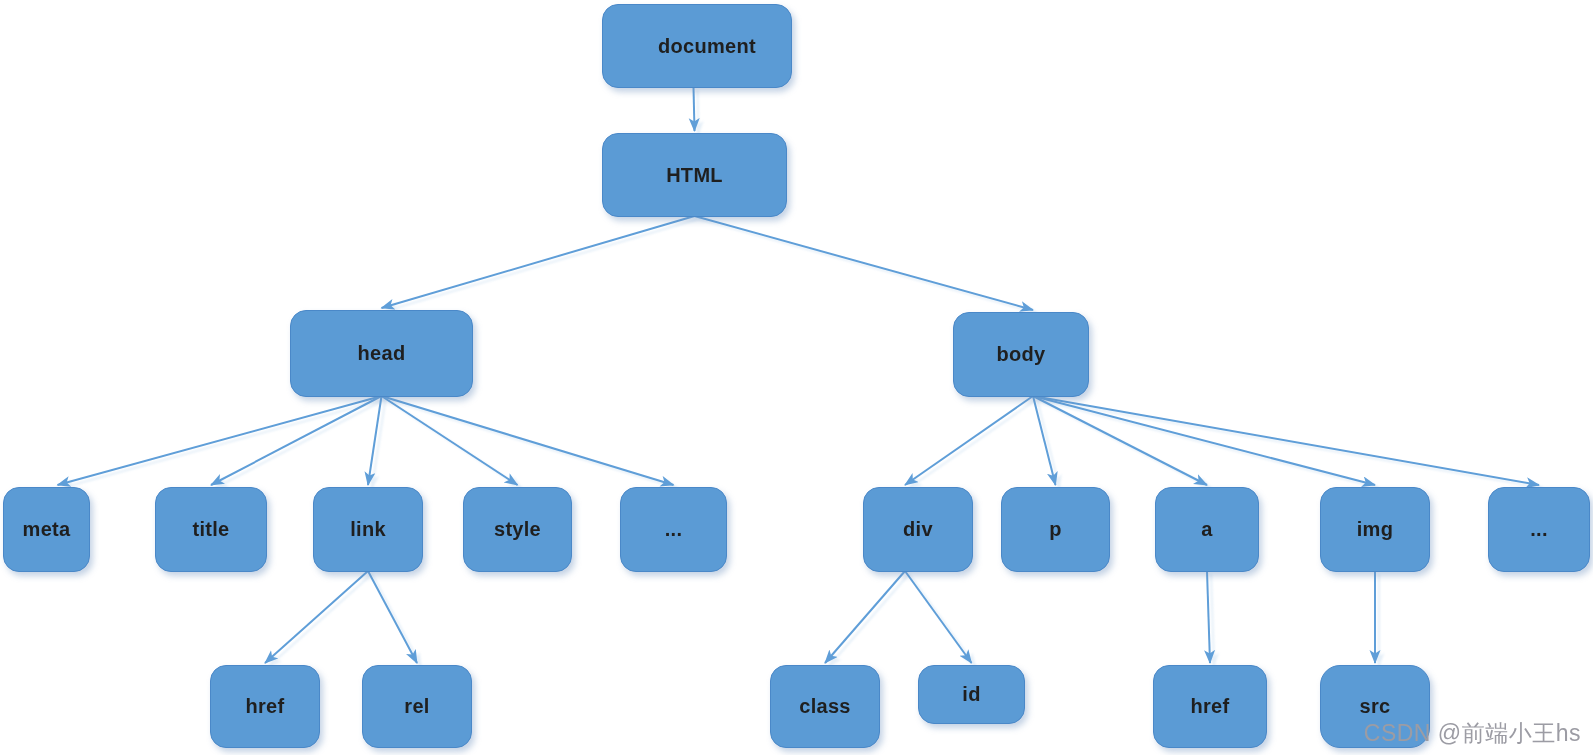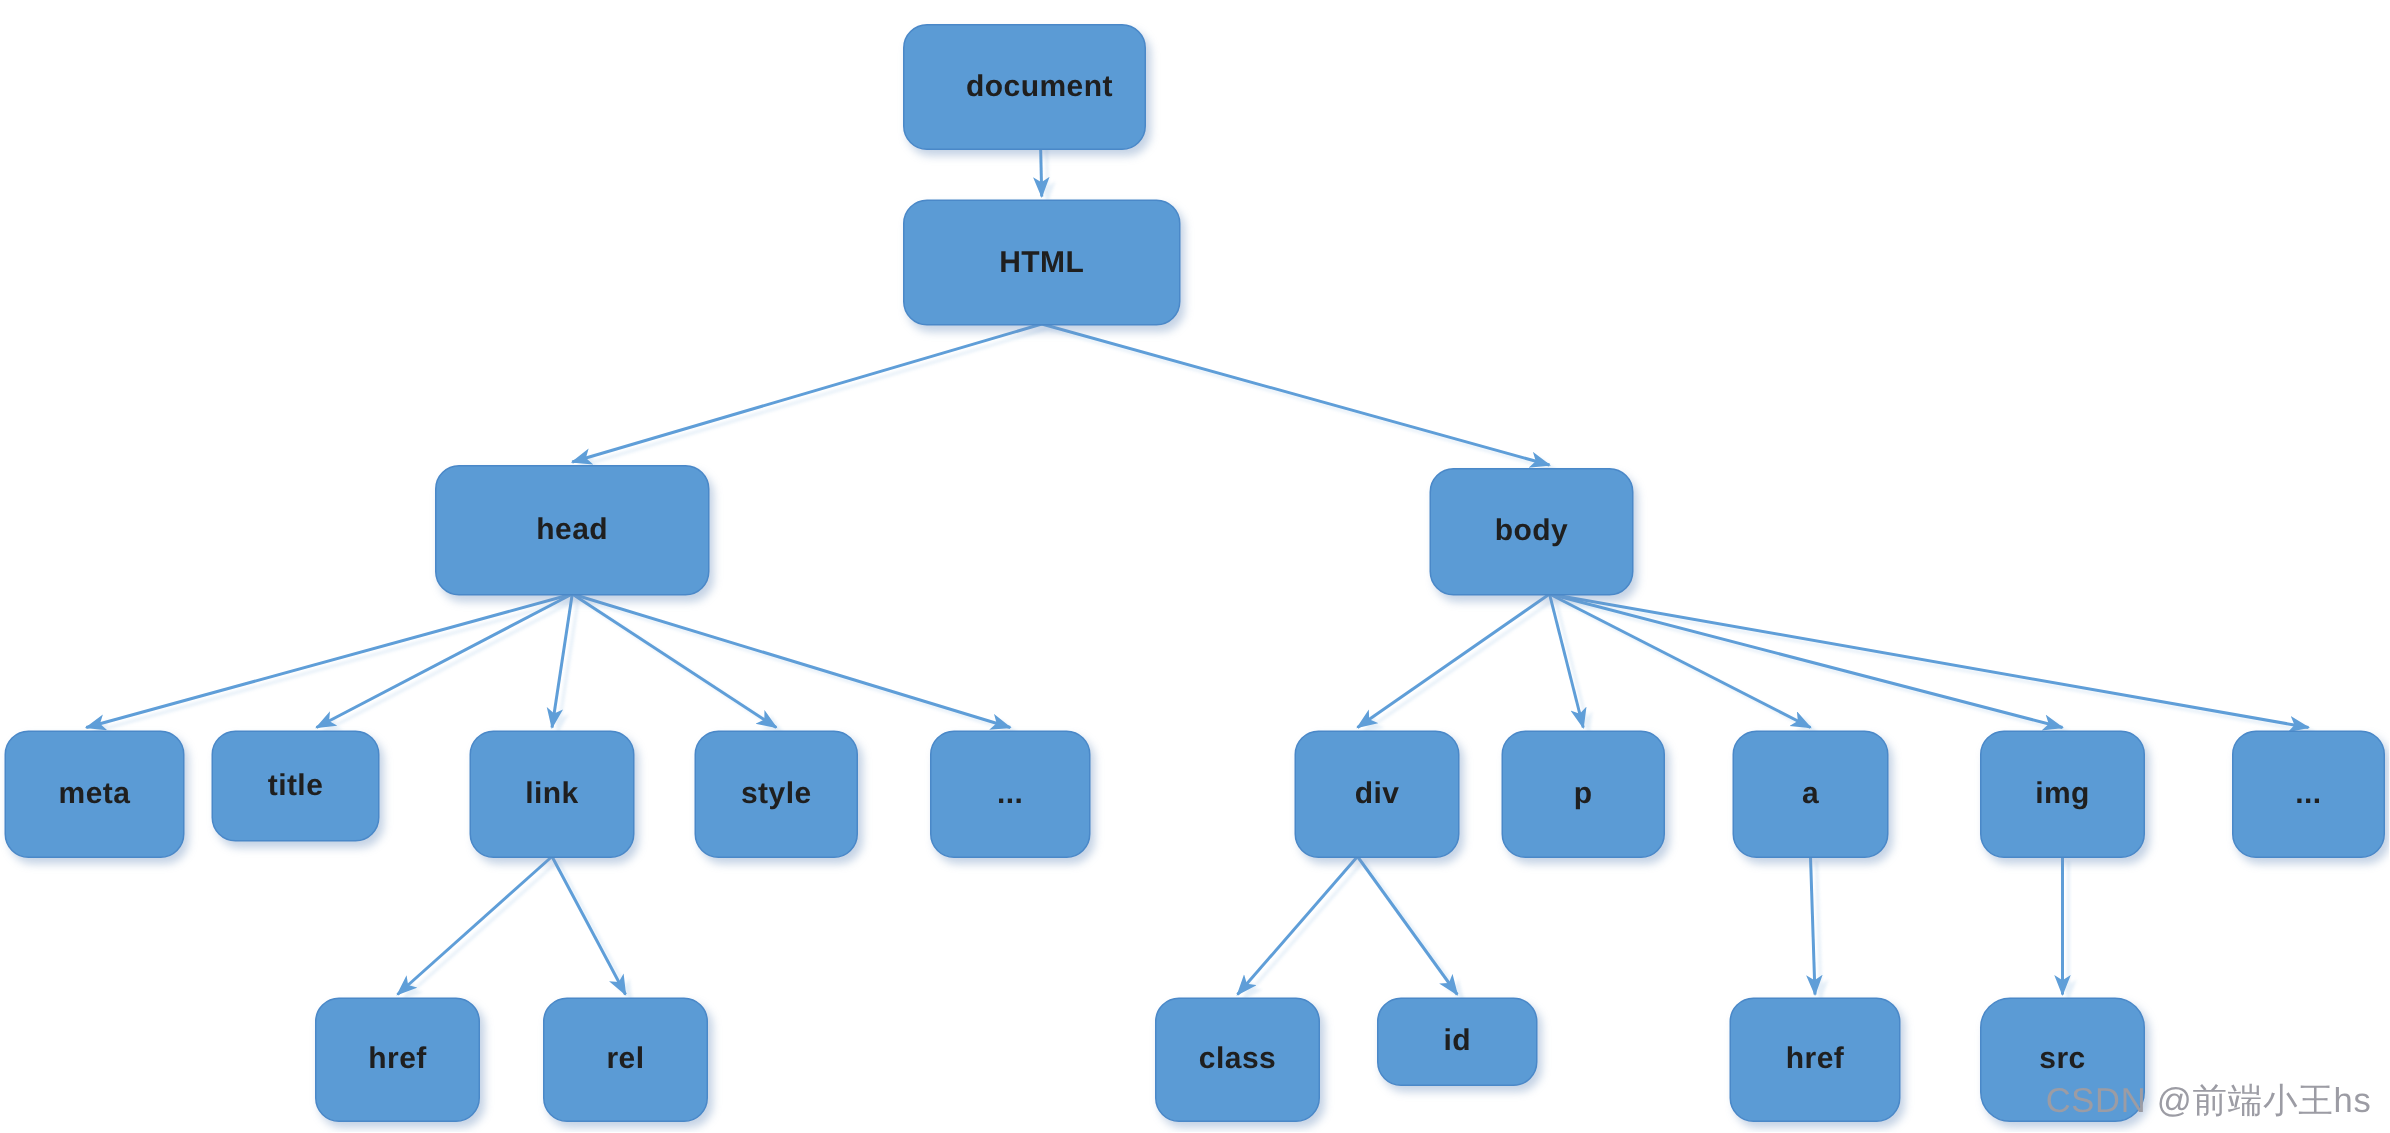--- a/index.html
+++ b/index.html
@@ -84,26 +84,26 @@
         <line x1="368" y1="571" x2="265" y2="663" class="edge-line" marker-end="url(#arrowhead)"></line>
         <line x1="368" y1="571" x2="417" y2="663" class="edge-line" marker-end="url(#arrowhead)"></line>
         <line x1="905" y1="571" x2="825" y2="663" class="edge-line" marker-end="url(#arrowhead)"></line>
         <line x1="905" y1="571" x2="971.5" y2="663" class="edge-line" marker-end="url(#arrowhead)"></line>
         <line x1="1207" y1="571" x2="1210" y2="663" class="edge-line" marker-end="url(#arrowhead)"></line>
         <line x1="1375" y1="571" x2="1375" y2="663" class="edge-line" marker-end="url(#arrowhead)"></line>
       </g>
   </svg>
 
   <div id="nodes-layer">
-      <div class="node" style="left: 602px; top: 16px; width: 162px; height: 84px; padding-left: 20px;">document</div>
+      <div class="node" style="left: 602px; top: 4px; width: 190px; height: 84px; padding-left: 20px;">document</div>
       <div class="node" style="left: 602px; top: 133px; width: 185px; height: 84px;">HTML</div>
       <div class="node" style="left: 290px; top: 310px; width: 183px; height: 87px;">head</div>
       <div class="node" style="left: 953px; top: 312px; width: 136px; height: 85px;">body</div>
-      <div class="node" style="left: 3px; top: 487px; width: 120px; height: 85px;">meta</div>
-      <div class="node" style="left: 141px; top: 487px; width: 112px; height: 74px; text-align: right;">title</div>
+      <div class="node" style="left: 3px; top: 487px; width: 87px; height: 85px;">meta</div>
+      <div class="node" style="left: 155px; top: 487px; width: 112px; height: 85px; text-align: right;">title</div>
       <div class="node" style="left: 313px; top: 487px; width: 110px; height: 85px;">link</div>
       <div class="node" style="left: 463px; top: 487px; width: 109px; height: 85px; text-align: center;">style</div>
       <div class="node" style="left: 620px; top: 487px; width: 107px; height: 85px;">...</div>
       <div class="node" style="left: 850px; top: 487px; width: 110px; height: 85px; margin-left: 13px;">div</div>
       <div class="node" style="left: 1001px; top: 487px; width: 109px; height: 85px;">p</div>
       <div class="node" style="left: 1155px; top: 487px; width: 104px; height: 85px;">a</div>
       <div class="node" style="left: 1320px; top: 487px; width: 110px; height: 85px;">img</div>
       <div class="node" style="left: 1488px; top: 487px; width: 102px; height: 85px;">...</div>
       <div class="node" style="left: 210px; top: 665px; width: 110px; height: 83px;">href</div>
       <div class="node" style="left: 362px; top: 665px; width: 110px; height: 83px;">rel</div>

